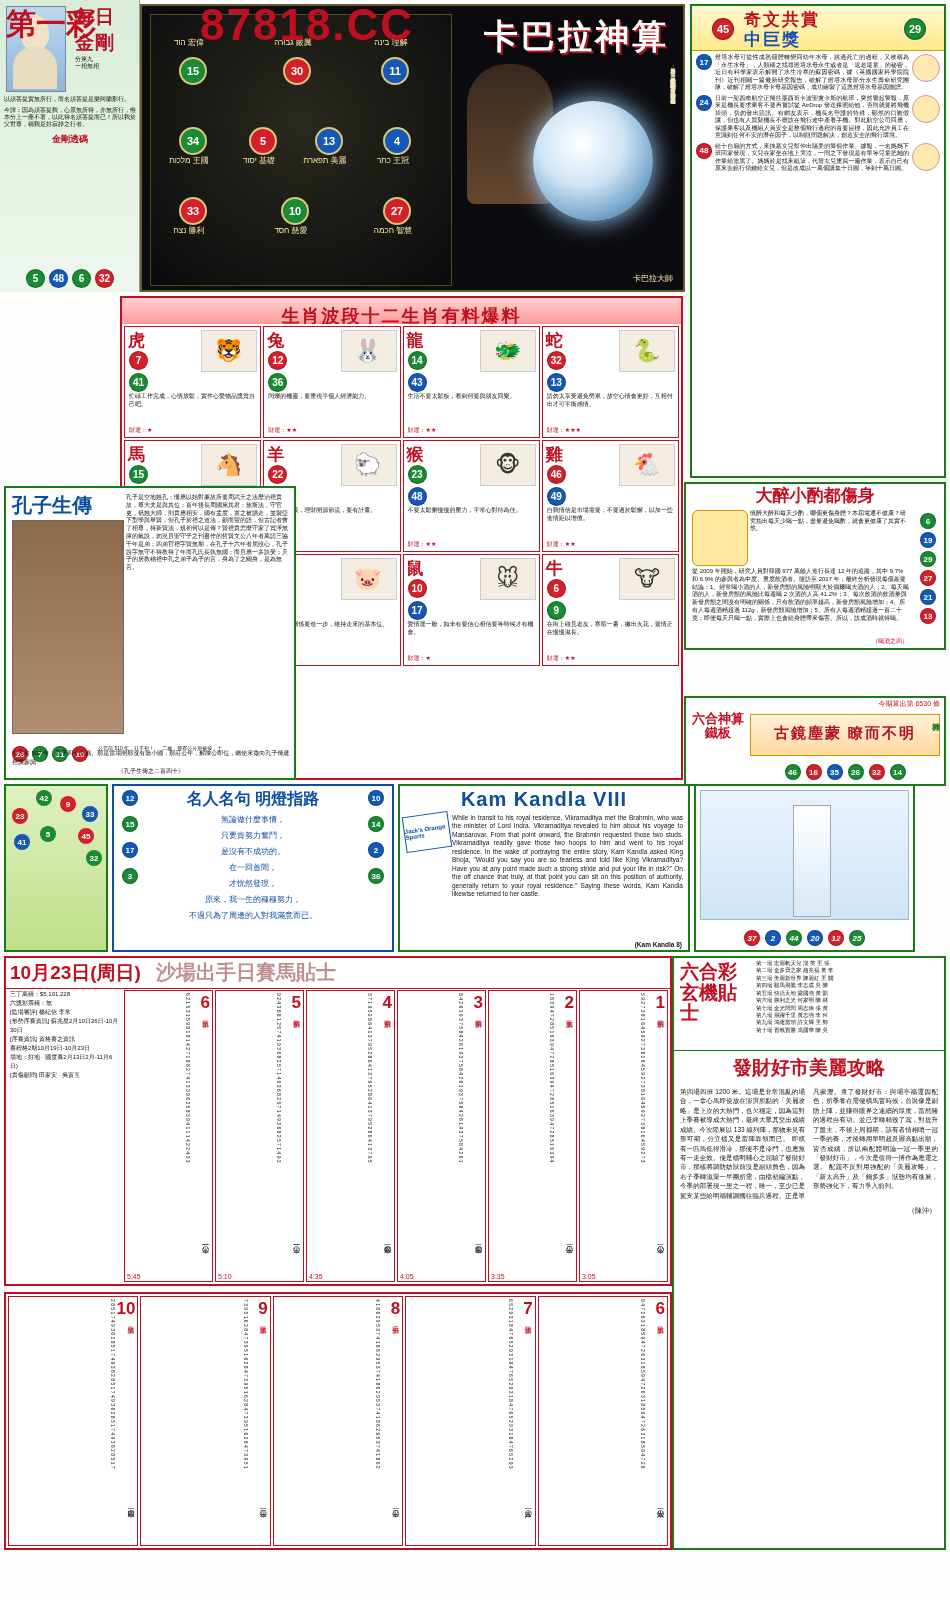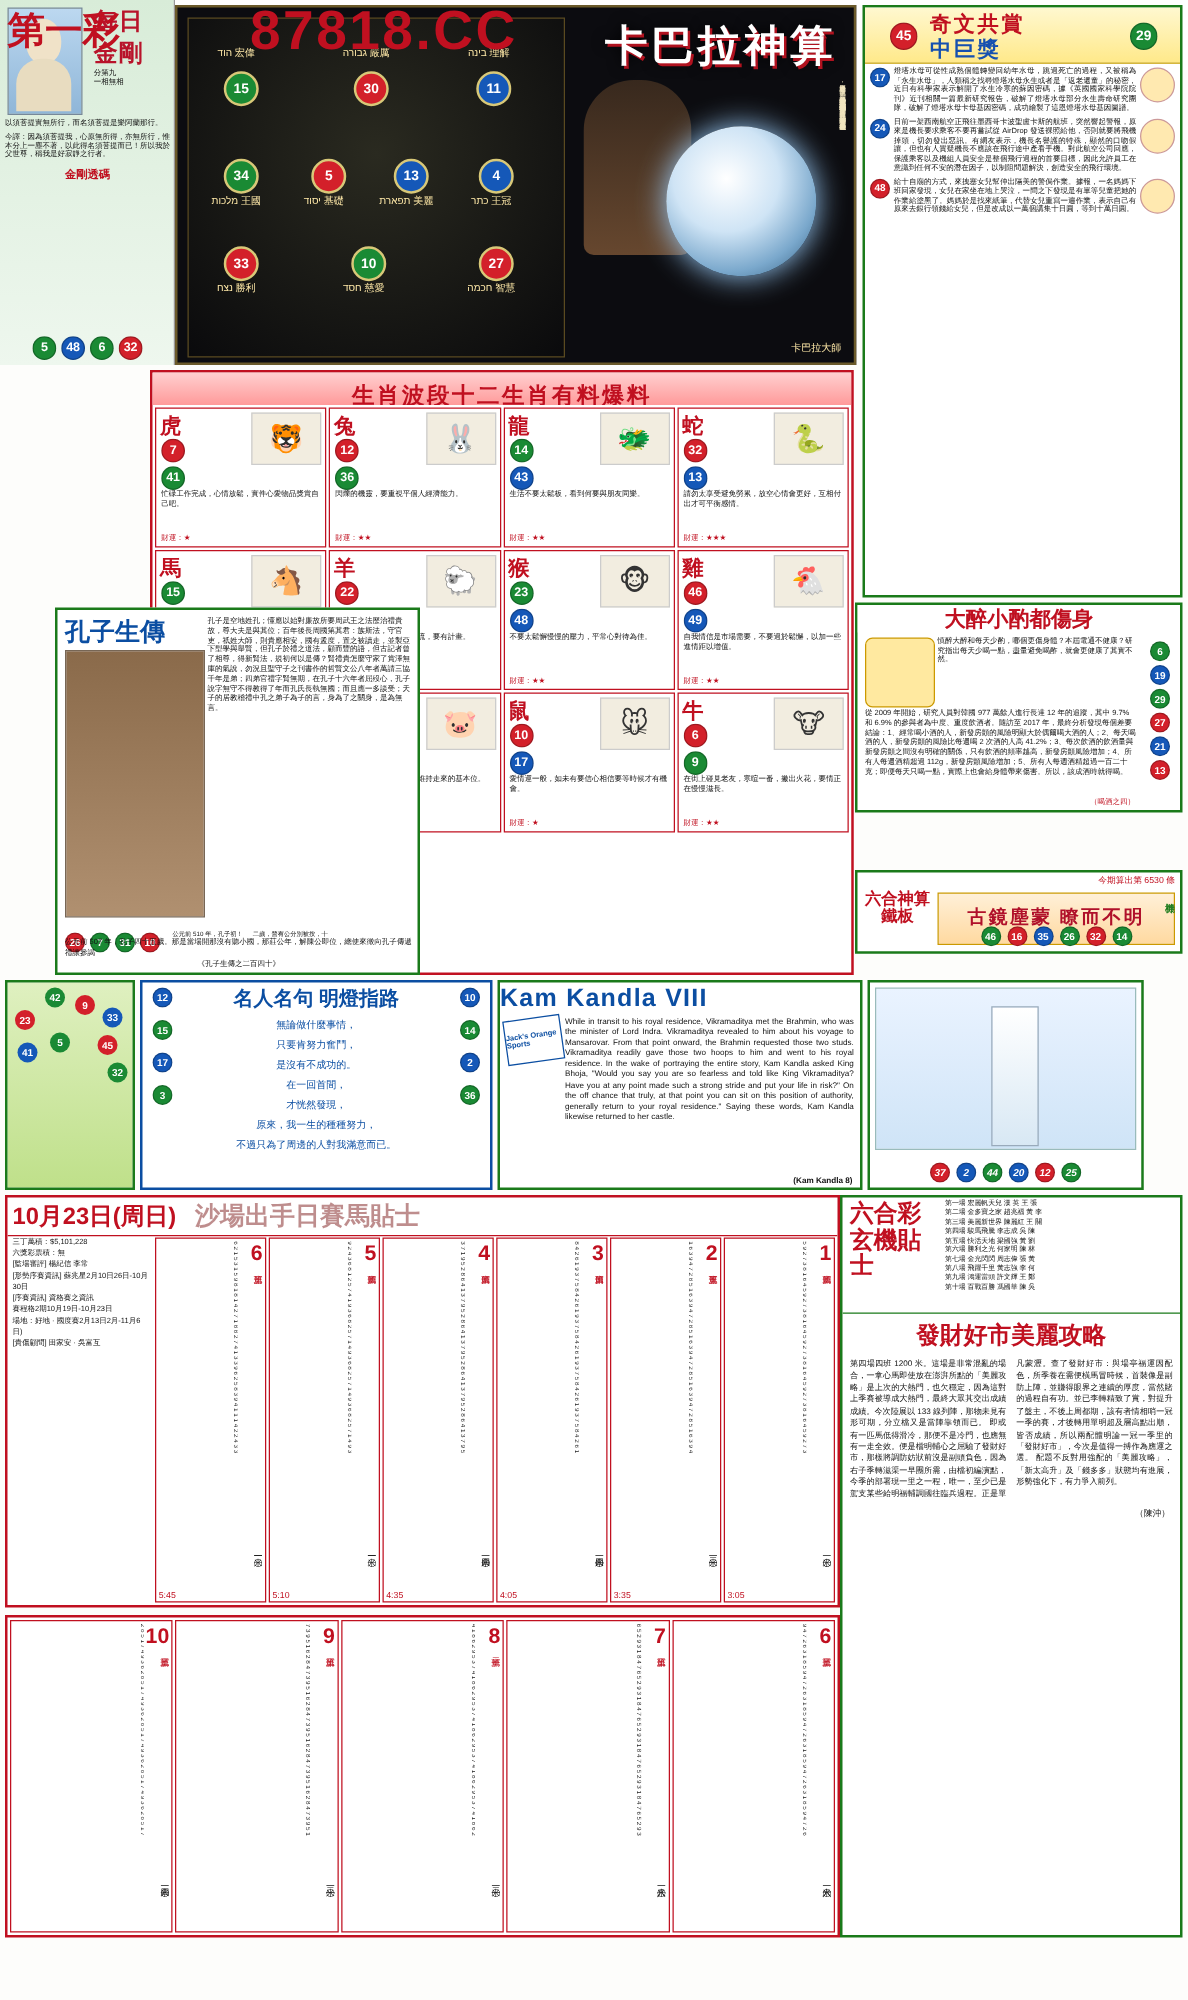--- a/index.html
+++ b/index.html
@@ -75,59 +75,59 @@
   .zcell{border:1px solid #c01020;height:110px;position:relative;background:#fff;}
   .zcell .nm{position:absolute;left:3px;top:2px;font-size:17px;font-weight:bold;color:#c01020;}
   .zcell .pic{position:absolute;right:3px;top:3px;width:54px;height:40px;background:#f2ede0;border:1px solid #ccc;
      display:flex;align-items:center;justify-content:center;font-size:22px;color:#333;}
   .zcell .b1{position:absolute;left:4px;top:24px;}
   .zcell .b2{position:absolute;left:4px;top:46px;}
   .zcell .tx{position:absolute;left:26px;top:24px;right:4px;font-size:6px;line-height:1.25;}
   .zcell .ft{position:absolute;left:4px;bottom:2px;right:4px;font-size:6px;color:#c01020;display:flex;justify-content:space-between;}
 
   
-  #kongzi{left:4px;top:486px;width:292px;height:294px;background:#fff;border:2px solid #1a7a1a;margin-left:40px;}
+  #kongzi{left:4px;top:486px;width:292px;height:294px;background:#fff;border:2px solid #1a7a1a;}
   #kongzi .t{position:absolute;left:6px;top:4px;font-size:20px;font-weight:bold;color:#0b4ea2;}
   #kongzi .pic{position:absolute;left:6px;top:32px;width:110px;height:212px;background:linear-gradient(#8a6a4a,#b09070);border:1px solid #765;}
   #kongzi .tx{position:absolute;left:120px;top:6px;right:4px;bottom:34px;font-size:6px;line-height:1.3;}
   #kongzi .codes{position:absolute;left:6px;bottom:16px;display:flex;gap:4px;}
   #kongzi .cap{position:absolute;left:6px;bottom:2px;right:4px;font-size:6px;}
 
   
   #jiu{left:684px;top:482px;width:262px;height:168px;background:#fff;border:2px solid #1a7a1a;}
   #jiu .t{height:22px;background:#fff;color:#c01020;font-size:17px;font-weight:bold;text-align:center;}
   #jiu .mascot{position:absolute;left:6px;top:26px;width:54px;height:54px;background:#ffe9a0;border:1px solid #c90;border-radius:6px;}
   #jiu .lead{position:absolute;left:64px;top:26px;right:34px;font-size:6px;line-height:1.25;}
   #jiu .tx{position:absolute;left:6px;top:84px;right:34px;bottom:16px;font-size:6px;line-height:1.3;}
   #jiu .rail{position:absolute;right:4px;top:26px;width:24px;bottom:4px;display:flex;flex-direction:column;gap:3px;align-items:center;}
   #jiu .src{position:absolute;right:36px;bottom:2px;font-size:6px;color:#c01020;}
 
   
-  #liuhe{left:684px;top:696px;width:262px;height:67px;background:#fff;border:2px solid #1a7a1a;}
+  #liuhe{left:684px;top:696px;width:262px;height:90px;background:#fff;border:2px solid #1a7a1a;}
   #liuhe .top{font-size:7px;color:#c01020;text-align:right;padding:1px 4px;}
   #liuhe .lft{position:absolute;left:4px;top:14px;width:56px;text-align:center;color:#c01020;font-size:13px;font-weight:bold;line-height:1.05;}
   #liuhe .mid{position:absolute;left:64px;top:16px;right:4px;height:40px;background:linear-gradient(#fff0d8,#ffd9a0);border:1px solid #c90;}
   #liuhe .mid .t{text-align:center;font-size:15px;font-weight:bold;color:#b0102a;letter-spacing:2px;padding-top:9px;}
   #liuhe .codes{position:absolute;left:64px;bottom:4px;right:4px;display:flex;gap:5px;justify-content:center;}
 
   
   #tree{left:4px;top:784px;width:104px;height:168px;background:linear-gradient(#dff0c0,#bfe08a);border:2px solid #1a7a1a;}
   #tree .leaf{position:absolute;width:16px;height:16px;border-radius:50%;display:flex;align-items:center;justify-content:center;font-size:8px;color:#fff;font-weight:bold;}
   #tree .t{position:absolute;left:12px;bottom:6px;font-size:17px;font-weight:bold;color:#c01020;line-height:1;}
 
   
   #mingren{left:112px;top:784px;width:282px;height:168px;background:#fff;border:2px solid #0b4ea2;}
   #mingren .hd{text-align:center;font-size:16px;font-weight:bold;color:#0b4ea2;padding-top:3px;}
   #mingren .lines{position:absolute;left:34px;right:34px;top:26px;bottom:4px;font-size:8px;text-align:center;line-height:2.0;color:#0b4ea2;}
   #mingren .lcol{position:absolute;left:4px;top:4px;width:24px;display:flex;flex-direction:column;gap:10px;align-items:center;}
   #mingren .rcol{position:absolute;right:4px;top:4px;width:24px;display:flex;flex-direction:column;gap:10px;align-items:center;}
 
   
   #kam{left:398px;top:784px;width:292px;height:168px;background:#fff;border:2px solid #1a7a1a;}
-  #kam .t{font-size:20px;font-weight:bold;color:#0b4ea2;text-align:left;padding-top:2px;letter-spacing:1px;}
+  #kam .t{font-size:20px;font-weight:bold;color:#0b4ea2;text-align:center;padding-top:2px;letter-spacing:1px;}
   #kam .stamp{position:absolute;left:4px;top:28px;width:44px;height:34px;background:#fff;border:1px solid #0b4ea2;
       color:#0b4ea2;font-size:6px;font-weight:bold;display:flex;align-items:center;justify-content:center;transform:rotate(-8deg);}
   #kam .tx{position:absolute;left:52px;top:28px;right:5px;bottom:14px;font-size:6.5px;line-height:1.3;text-align:justify;}
   #kam .sig{position:absolute;right:6px;bottom:2px;font-size:6.5px;font-weight:bold;}
 
   
   #mirror{left:694px;top:784px;width:221px;height:168px;background:#fff;border:2px solid #1a7a1a;font-style:italic;}
   #mirror .art{position:absolute;left:4px;top:4px;right:4px;height:128px;background:linear-gradient(#eaf3ff,#cfe4f7);border:1px solid #9bb;}
   #mirror .pillar{position:absolute;left:92px;top:14px;width:36px;height:110px;background:linear-gradient(#fff,#d8e8f4);border:1px solid #9ab;}
   #mirror .codes{position:absolute;left:4px;bottom:4px;right:4px;display:flex;gap:5px;justify-content:center;}

